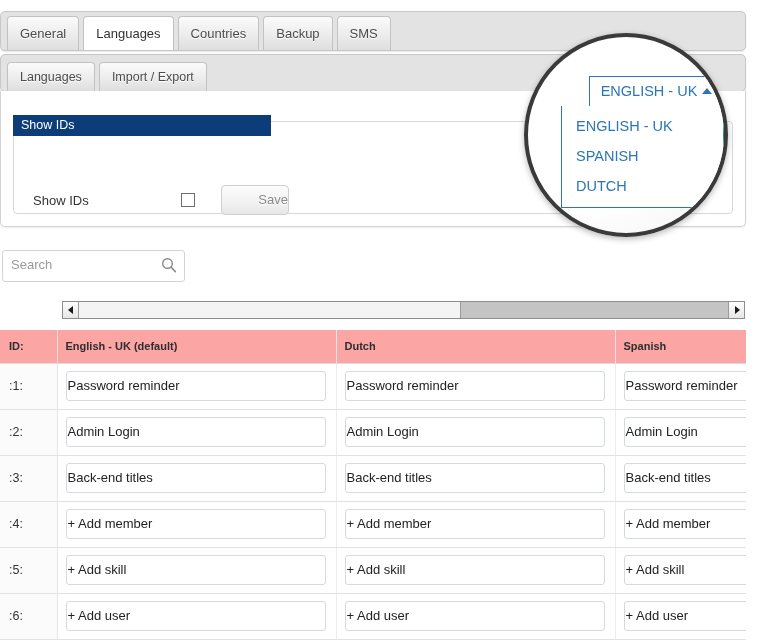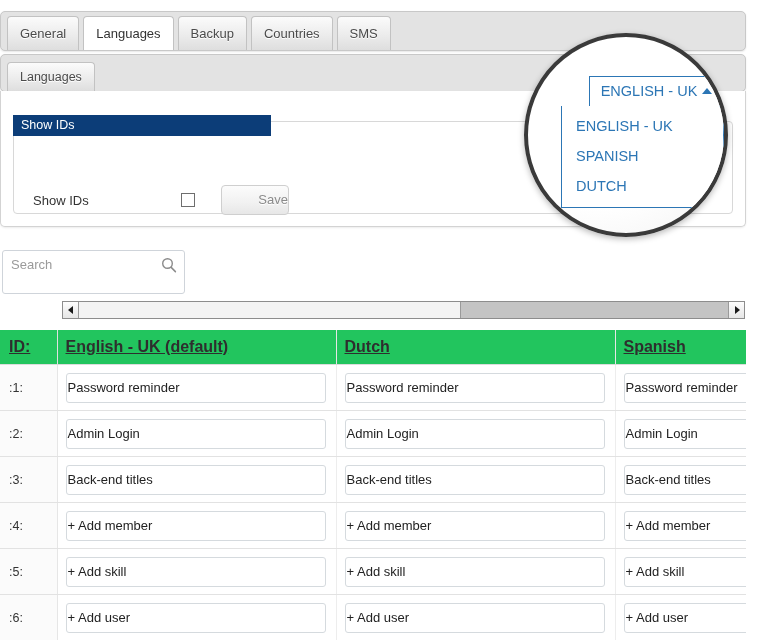--- a/index.html
+++ b/index.html
@@ -113,21 +113,21 @@
     line-height: 28px;
     text-align: right;
     cursor: pointer;
     text-shadow: 0 1px 0 #fff;
   }
 
   
   .searchwrap {
     position: absolute;
     left: 2px; top: 250px;
-    width: 183px; height: 44px;
+    width: 183px; height: 32px;
     border: 1px solid #cfd4da;
     border-radius: 3px;
     background: #fff;
   }
   .searchwrap .ph {
     position: absolute; left: 8px; top: 6px;
     font-size: 13px; color: #9a9a9a;
   }
   .searchwrap .mag {
     position: absolute; right: 7px; top: 6px;
@@ -174,31 +174,30 @@
     position: absolute;
     left: 0; top: 330px; width: 746px; height: 310px;
     overflow: hidden;
   }
   table.tr-table {
     border-collapse: collapse;
     width: 860px;
     table-layout: fixed;
   }
   table.tr-table th {
-    background: #22c55e;
-    font-size: 16px;
+    background: #fca5a5;
+    font-size: 11px;
     font-weight: bold;
     color: #2e2e2e;
     text-align: left;
     padding: 8px 0 8px 8px;
     border-bottom: 1px solid #dcdcdc;
     border-right: 1px solid #e6e6e6;
     height: 33px;
     vertical-align: middle;
-    text-decoration: underline;
   }
   table.tr-table th.c-id { width: 57px; padding-left: 9px; border-right: 1px solid #e0e0e0; }
   table.tr-table th.c-lang { width: 279px; }
   table.tr-table td {
     border-bottom: 1px solid #e2e2e2;
     border-right: 1px solid #ededed;
     height: 46px;
     vertical-align: middle;
     padding: 0;
   }
@@ -284,27 +283,28 @@
   }
 </style>
 </head>
 <body>
 
 <div id="root">
 
   <div class="tabstrip level1">
     <div class="tab">General</div>
     <div class="tab active">Languages</div>
+    <div class="tab">Countries</div>
     <div class="tab">Backup</div>
-    <div class="tab">Countries</div>
     <div class="tab">SMS</div>
   </div>
 
   <div class="tabstrip level2">
     <div class="tab">Languages</div>
+    <div class="tab">Import / Export</div>
   </div>
 
   <div class="panel">
     <div class="fieldset">
       <div class="row-showids">
         <div class="lbl-showids">Show IDs</div>
         <div class="chk"></div>
         <div class="btn-save">Save</div>
       </div>
     </div>

